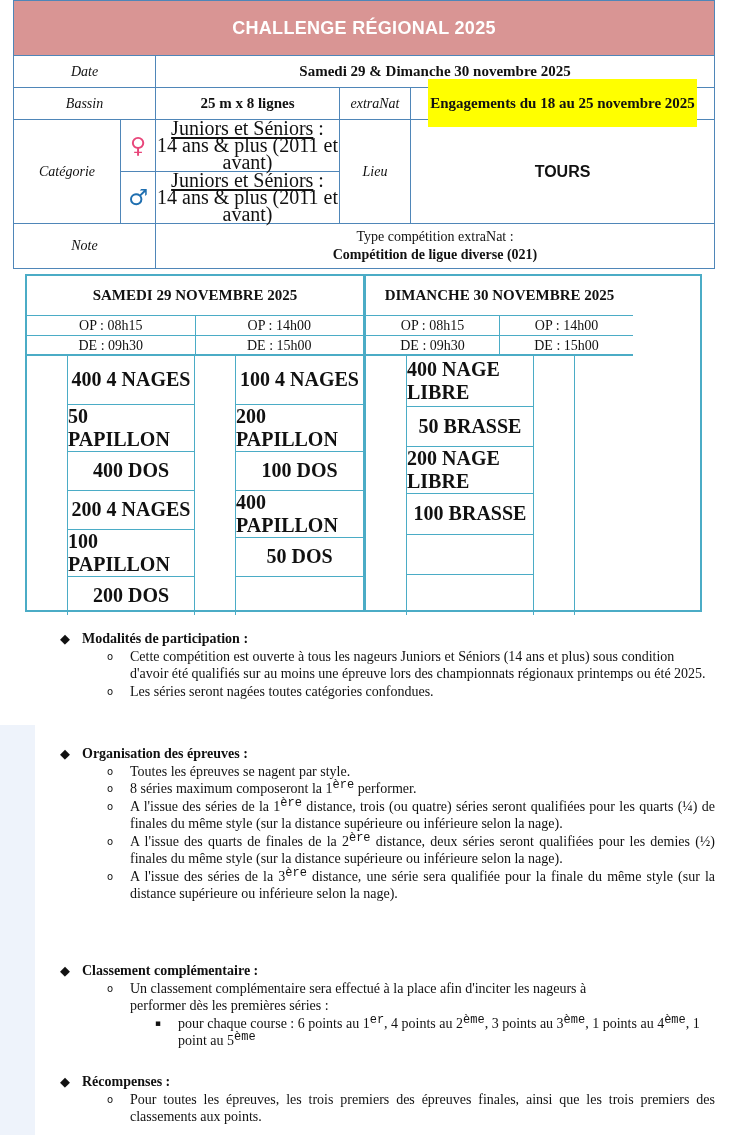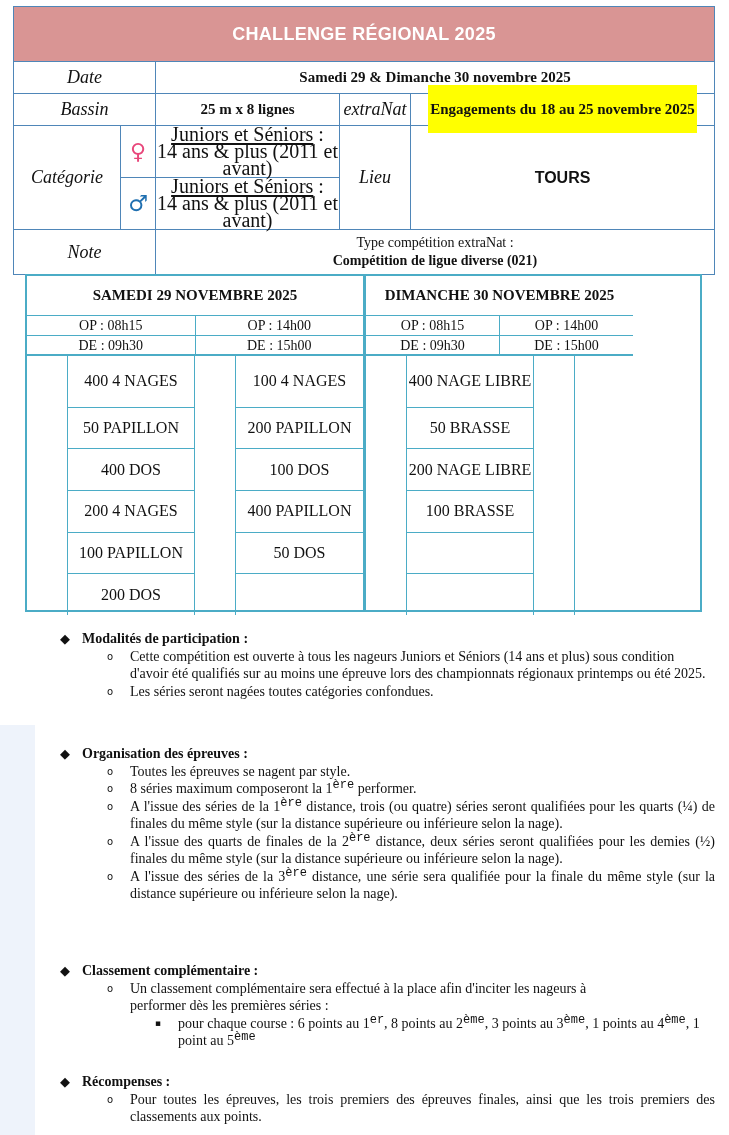--- a/index.html
+++ b/index.html
@@ -2,24 +2,24 @@
 <html><head>
 <meta charset="utf-8">
 <style>
   * { box-sizing: border-box; margin: 0; padding: 0; }
   html, body { width: 729px; height: 1135px; background: #ffffff; overflow: hidden; }
   body { position: relative; font-family: "Liberation Serif", "DejaVu Serif", serif; color: #111; }
 
   .side-strip { position: absolute; left: 0; top: 725px; width: 35px; height: 410px; background: #eef3fb; }
 
   
-  .info { position: absolute; left: 13px; top: 6px; width: 701px; border-collapse: collapse; table-layout: fixed; }
+  .info { position: absolute; left: 13px; top: 0; width: 701px; border-collapse: collapse; table-layout: fixed; }
   .info td { border: 1px solid #4f86b8; text-align: center; vertical-align: middle; font-size: 14px; }
   .info .title-cell { background: #d99594; color: #fff; font-family: "Liberation Sans", sans-serif; font-weight: bold; font-size: 18px; height: 55px; letter-spacing: 0.3px; }
-  .info .lbl { font-style: italic; font-size: 18px; }
+  .info .lbl { font-style: italic; font-size: 14px; }
   .info .b { font-weight: bold; font-size: 15px; }
   .info .hl { background: #ffff00; padding: 16px 2px; }
   .info .sym { font-size: 22px; font-family: "DejaVu Sans", sans-serif; font-weight: bold; }
   .info .sym.f { color: #e8467a; }
   .info .sym.m { color: #1f6fb0; }
   .info .cat { font-size: 20px; line-height: 17px; }
   .info .cat u { text-underline-offset: 2px; }
   .info .tours { font-family: "Liberation Sans", sans-serif; font-weight: bold; font-size: 16px; }
 
   
@@ -30,21 +30,21 @@
   .day-title { height: 40px; display: flex; align-items: center; justify-content: center; font-weight: bold; font-size: 15px; border-bottom: 1px solid #4bacc6; }
   .times { display: flex; border-bottom: 2px solid #4bacc6; }
   .times .half { flex: 1; text-align: center; font-size: 14px; }
   .times .half + .half { border-left: 1px solid #4bacc6; }
   .times .row { height: 19px; line-height: 19px; }
   .times .row + .row { border-top: 1px solid #4bacc6; }
   .events { display: flex; height: 259px; }
   .events .gap { width: 41px; border-right: 1px solid #4bacc6; }
   .events .col { width: 127px; border-right: 1px solid #4bacc6; display: flex; flex-direction: column; }
   .events .col:last-child { border-right: none; }
-  .events .cell { flex: 1; display: flex; align-items: center; justify-content: center; font-size: 16px; border-bottom: 1px solid #4bacc6; }
+  .events .cell { flex: 1; display: flex; align-items: center; justify-content: center; font-size: 20px; border-bottom: 1px solid #4bacc6; font-weight: bold; }
   .events .cell:first-child { flex: 1.25; }
   .events .cell:last-child { border-bottom: none; }
 
   
   .section { position: absolute; left: 60px; width: 655px; font-size: 14px; line-height: 17.5px; }
   .section .head { display: flex; align-items: center; font-weight: bold; }
   .section .diamond { width: 22px; font-size: 13px; font-family: "DejaVu Sans", sans-serif; }
   .section ul { list-style: none; margin-left: 47px; }
   .section li { position: relative; padding-left: 23px; }
   .section li .circ { position: absolute; left: 0; top: 0; font-size: 10px; font-family: "DejaVu Sans", sans-serif; }
@@ -196,21 +196,21 @@
 </div>
 
 <div class="section" style="top:962px">
   <div class="head">
     <span class="diamond">◆</span>
     <span>Classement complémentaire :</span>
   </div>
   <ul>
     <li style="padding-right:70px"><span class="circ">o</span><span>Un classement complémentaire sera effectué à la place afin d'inciter les nageurs à performer dès les premières séries :</span>
       <ul class="sub" style="margin-right:-70px">
-        <li><span class="sq">▪</span><span>pour chaque course : 6 points au 1</span><sup>er</sup><span>, 8 points au 2</span><sup>ème</sup><span>, 3 points au 3</span><sup>ème</sup><span>, 1 points au 4</span><sup>ème</sup><span>, 1 point au 5</span><sup>ème</sup></li>
+        <li><span class="sq">▪</span><span>pour chaque course : 6 points au 1</span><sup>er</sup><span>, 4 points au 2</span><sup>ème</sup><span>, 3 points au 3</span><sup>ème</sup><span>, 1 points au 4</span><sup>ème</sup><span>, 1 point au 5</span><sup>ème</sup></li>
       </ul>
     </li>
   </ul>
 </div>
 
 <div class="section" style="top:1073px">
   <div class="head">
     <span class="diamond">◆</span>
     <span>Récompenses :</span>
   </div>

